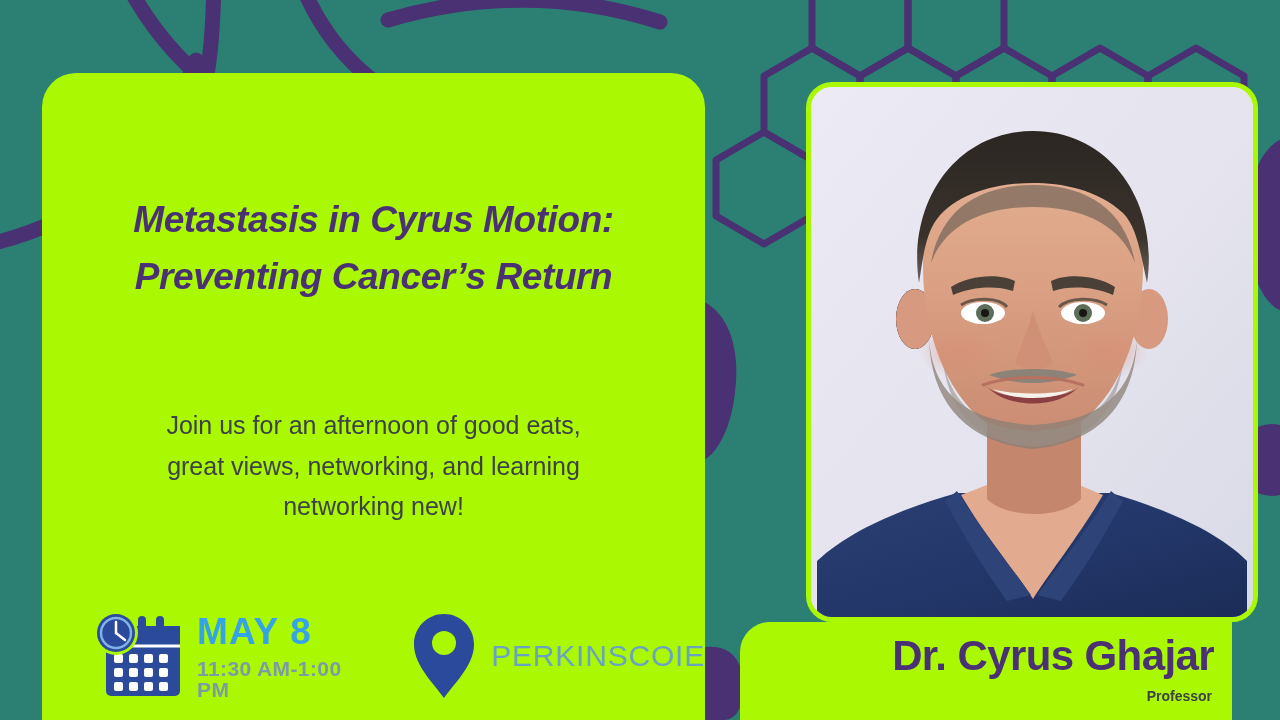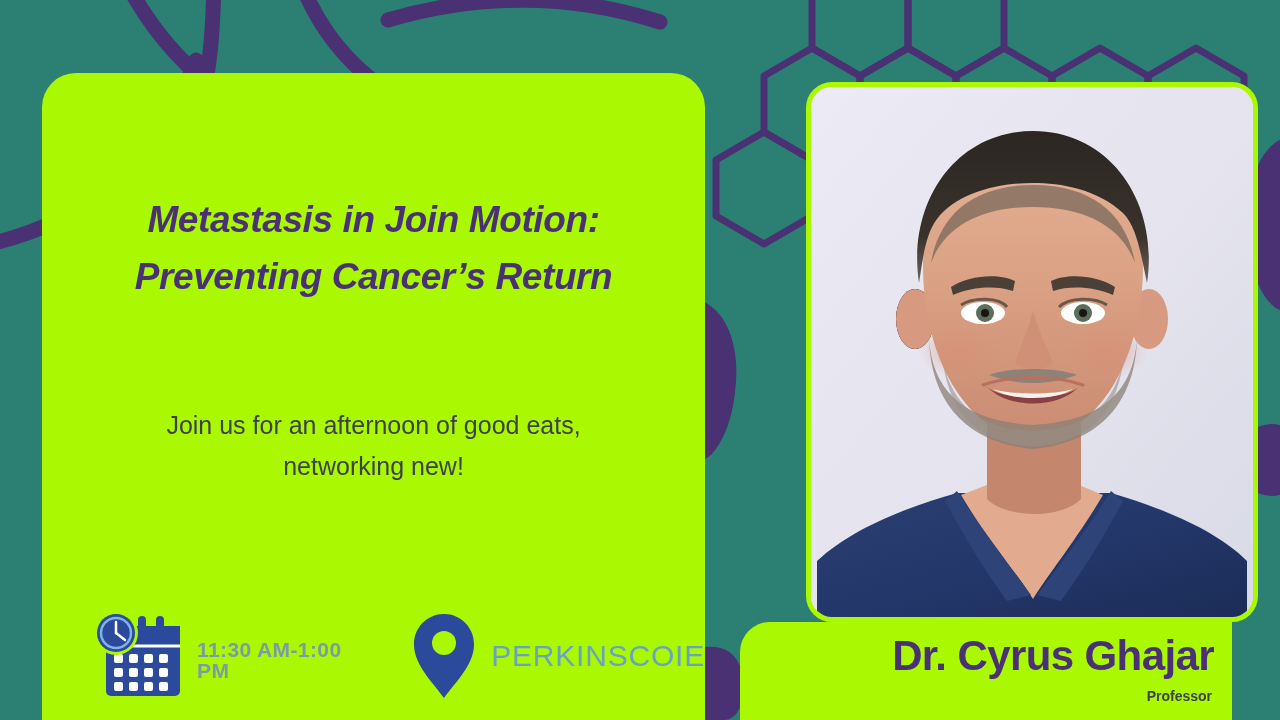--- a/index.html
+++ b/index.html
@@ -186,26 +186,27 @@
       <path d="M 700 300 C 730 312 742 352 734 400 C 728 438 712 460 698 462 C 686 430 690 340 700 300 Z"></path>
       <path d="M 700 648 C 726 642 742 656 744 684 C 744 706 736 720 724 720 L 696 720 Z"></path>
       <circle cx="1272" cy="460" r="36"></circle>
       <path d="M 1280 140 C 1258 150 1244 190 1248 240 C 1252 284 1268 306 1280 310 Z"></path>
     </g>
   </svg>
 
   <div class="content-card">
 
     <div class="title">
-      <span class="title-line">Metastasis in Join Motion:</span>
+      <span class="title-line">Metastasis in Cyrus Motion:</span>
       <span class="title-line">Preventing Cancer’s Return</span>
     </div>
 
     <div class="blurb">
       <span class="blurb-line">Join us for an afternoon of good eats,</span>
+      <span class="blurb-line">great views, networking, and learning</span>
       <span class="blurb-line">networking new!</span>
     </div>
 
     <div class="meta-row">
 
       <div class="meta-item">
         <svg class="cal-icon" viewBox="0 0 96 92">
           <g>
             <rect x="18" y="16" width="74" height="70" rx="5" fill="#2b4a9b"></rect>
             <rect x="18" y="16" width="74" height="18" fill="#2b4a9b"></rect>
@@ -232,20 +233,21 @@
           </g>
           <g>
             <circle cx="28" cy="23" r="22" fill="#aaf802"></circle>
             <circle cx="28" cy="23" r="19" fill="#2b4a9b"></circle>
             <circle cx="28" cy="23" r="15" fill="none" stroke="#7fb3e8" stroke-width="2.5"></circle>
             <line x1="28" y1="23" x2="28" y2="12" stroke="#ffffff" stroke-width="2.5" stroke-linecap="round"></line>
             <line x1="28" y1="23" x2="37" y2="30" stroke="#ffffff" stroke-width="2.5" stroke-linecap="round"></line>
           </g>
         </svg>
         <div class="date-block">
+          <span class="date-main">MAY 8</span>
           <span class="date-time">11:30 AM-1:00 PM</span>
         </div>
       </div>
 
       <div class="meta-item">
         <svg class="pin-icon" viewBox="0 0 68 92">
           <path d="M34 4 C 17 4 4 17.5 4 34.5 C 4 56 26 76 34 88 C 42 76 64 56 64 34.5 C 64 17.5 51 4 34 4 Z" fill="#2b4a9b"></path>
           <circle cx="34" cy="33" r="12" fill="#aaf802"></circle>
         </svg>
         <div class="brand-block">

